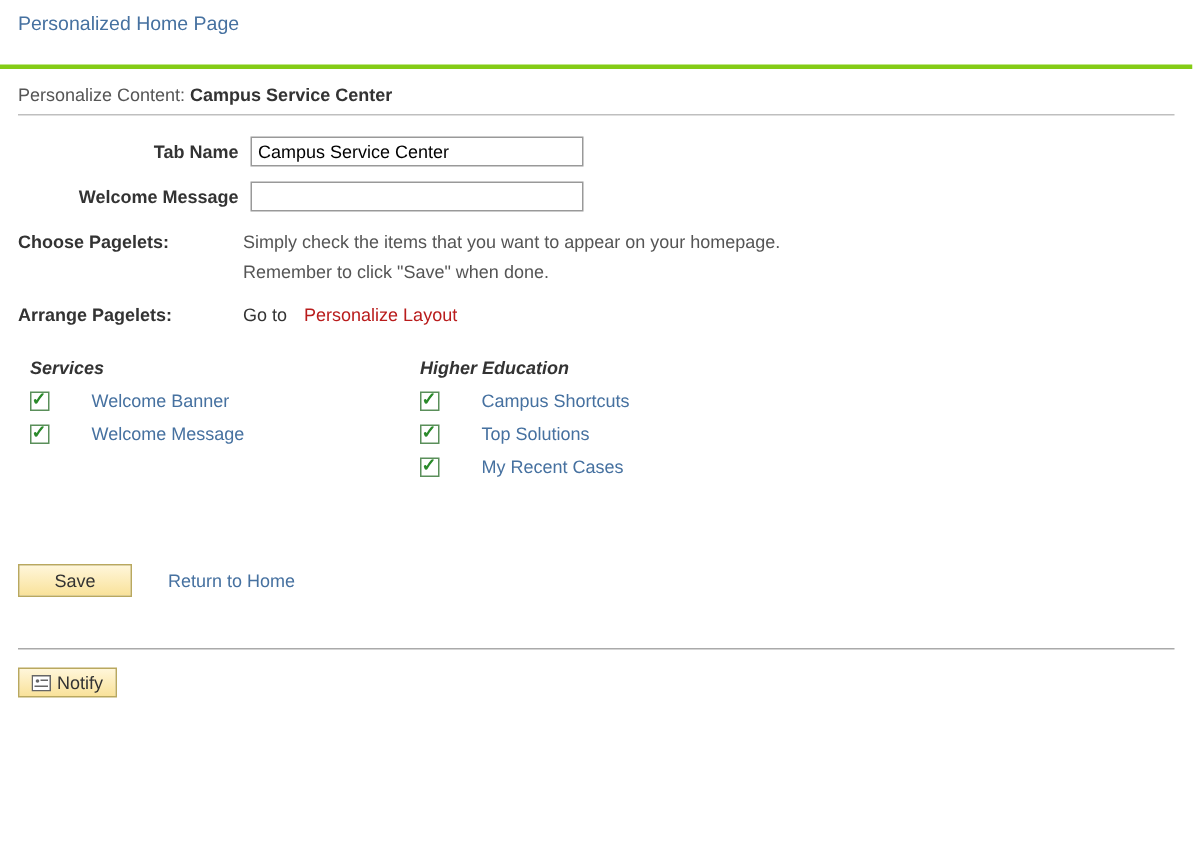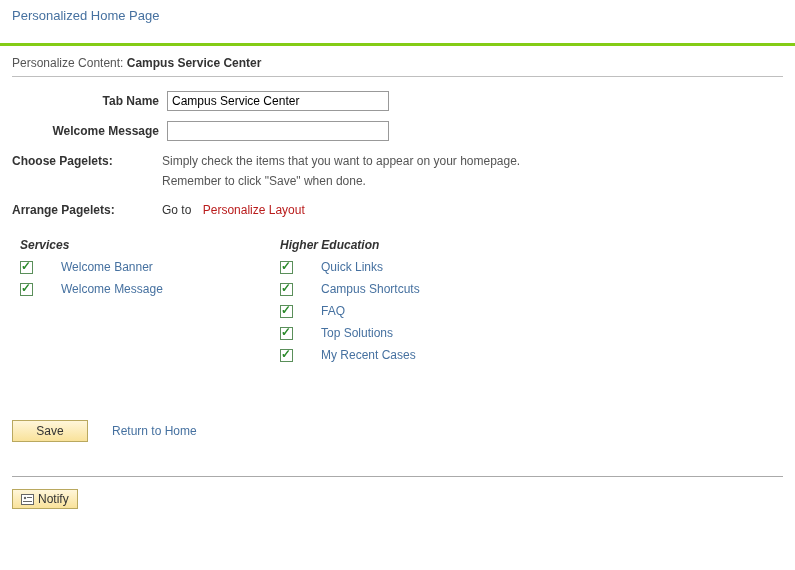--- a/index.html
+++ b/index.html
@@ -186,29 +186,21 @@
         </div>
         <div class="pagelet-item">
           <span class="pagelet-check checked"></span>
           <a class="pagelet-link">Welcome Message</a>
         </div>
       </div>
       <div class="pagelet-col">
         <div class="pagelet-header">Higher Education</div>
         <div class="pagelet-item">
           <span class="pagelet-check checked"></span>
-          <a class="pagelet-link">Quick Links</a>
-        </div>
-        <div class="pagelet-item">
-          <span class="pagelet-check checked"></span>
           <a class="pagelet-link">Campus Shortcuts</a>
-        </div>
-        <div class="pagelet-item">
-          <span class="pagelet-check checked"></span>
-          <a class="pagelet-link">FAQ</a>
         </div>
         <div class="pagelet-item">
           <span class="pagelet-check checked"></span>
           <a class="pagelet-link">Top Solutions</a>
         </div>
         <div class="pagelet-item">
           <span class="pagelet-check checked"></span>
           <a class="pagelet-link">My Recent Cases</a>
         </div>
       </div>

